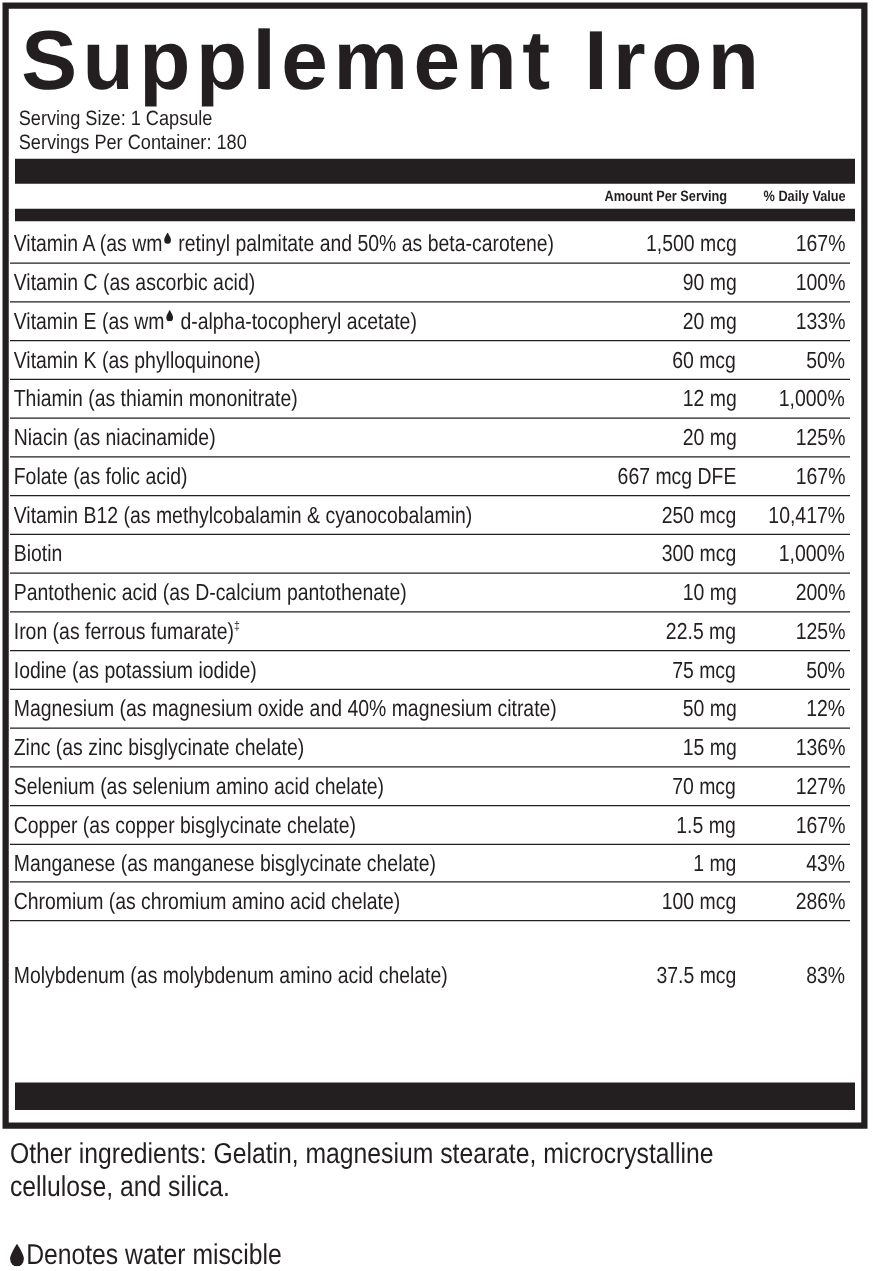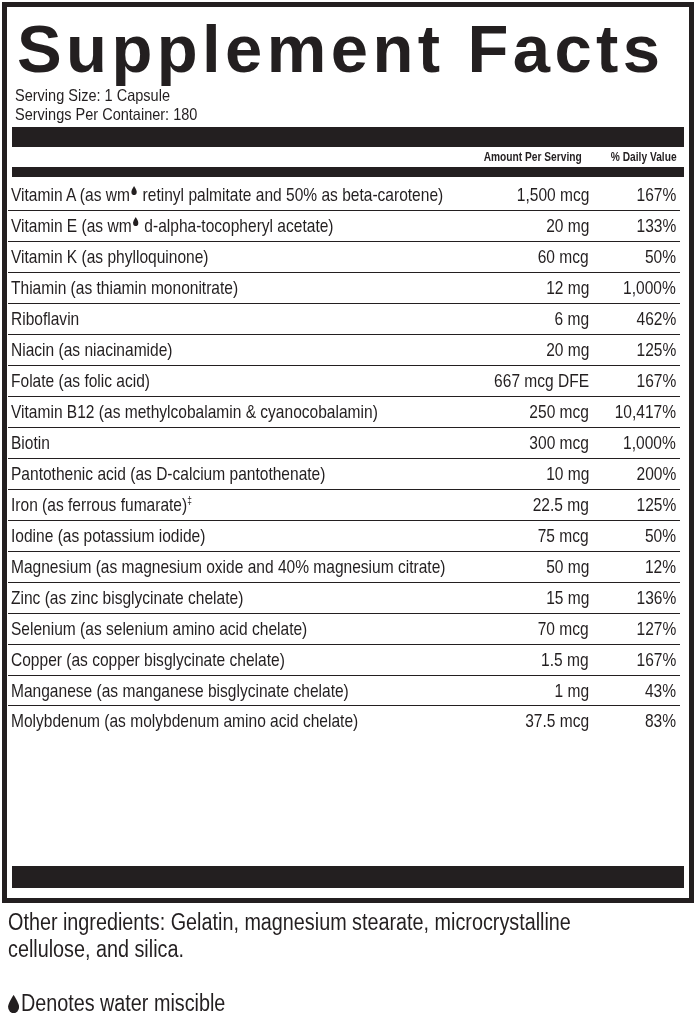--- a/index.html
+++ b/index.html
@@ -10,75 +10,75 @@
   .title { position:absolute; left:10px; top:2px; font-weight:bold; font-size:67px;
            letter-spacing:4.4px; line-height:80px; white-space:nowrap; }
   .serving { position:absolute; left:8px; font-size:16.5px; line-height:19px;
              transform:scaleX(0.88); transform-origin:left center; white-space:nowrap; }
   .bar { position:absolute; left:5px; width:672px; background:#231f20; }
   .col-head { position:absolute; top:143px; font-size:12px; font-weight:bold;
               transform:scaleX(0.85); white-space:nowrap; }
   .rows { position:absolute; left:1px; top:173px; width:672px; }
   .row { position:relative; height:30.98px; border-bottom:1.5px solid #231f20;
          box-sizing:border-box; font-size:18.5px; }
-  .row:last-child { border-bottom:none; }
+  .row:last-child { border-bottom:none;margin-top:28px; }
   .row .name { position:absolute; left:3px; top:4px; white-space:nowrap;
                transform:scaleX(0.84); transform-origin:left center; }
   .row .amt { position:absolute; right:91px; top:4px; white-space:nowrap;
               transform:scaleX(0.84); transform-origin:right center; text-align:right; }
   .row .dv { position:absolute; right:4px; top:4px; white-space:nowrap;
              transform:scaleX(0.84); transform-origin:right center; text-align:right; }
   .drop { display:inline-block; width:7px; height:9px; vertical-align:6px; margin:0 2px 0 1px; }
   .dag { font-size:10px; vertical-align:7px; }
   .footer { position:absolute; left:8px; font-size:23px; line-height:27px;
             transform:scaleX(0.86); transform-origin:left top; white-space:nowrap; }
   .legend-drop { display:inline-block; width:13px; height:18px; vertical-align:-2px; margin-right:2px; }
 </style>
 </head>
 <body>
 
 <div class="panel">
-  <div class="title">Supplement Facts</div>
+  <div class="title">Supplement Iron</div>
   <div class="serving" style="top:79px">Serving Size: 1 Capsule</div>
   <div class="serving" style="top:98px">Servings Per Container: 180</div>
 
   <div class="bar" style="top:120px;height:20px"></div>
   <div class="col-head" style="left:468px">Amount Per Serving</div>
   <div class="col-head" style="left:598px">% Daily Value</div>
   <div class="bar" style="top:160px;height:10px"></div>
 
   <div class="rows" id="rows">
       <div class="row">
         <div class="name"><span>Vitamin A (as wm</span><svg class="drop" viewBox="0 0 10 14">
             <path d="M5 0 C5 0 0 6.5 0 9.2 A5 5 0 0 0 10 9.2 C10 6.5 5 0 5 0 Z" fill="#231f20"></path>
           </svg><span> retinyl palmitate and 50% as beta-carotene)</span></div>
         <div class="amt">1,500 mcg</div>
         <div class="dv">167%</div>
       </div>
       <div class="row">
+        <div class="name"><span>Vitamin C (as ascorbic acid)</span></div>
+        <div class="amt">90 mg</div>
+        <div class="dv">100%</div>
+      </div>
+      <div class="row">
         <div class="name"><span>Vitamin E (as wm</span><svg class="drop" viewBox="0 0 10 14">
             <path d="M5 0 C5 0 0 6.5 0 9.2 A5 5 0 0 0 10 9.2 C10 6.5 5 0 5 0 Z" fill="#231f20"></path>
           </svg><span> d-alpha-tocopheryl acetate)</span></div>
         <div class="amt">20 mg</div>
         <div class="dv">133%</div>
       </div>
       <div class="row">
         <div class="name"><span>Vitamin K (as phylloquinone)</span></div>
         <div class="amt">60 mcg</div>
         <div class="dv">50%</div>
       </div>
       <div class="row">
         <div class="name"><span>Thiamin (as thiamin mononitrate)</span></div>
         <div class="amt">12 mg</div>
         <div class="dv">1,000%</div>
-      </div>
-      <div class="row">
-        <div class="name"><span>Riboflavin</span></div>
-        <div class="amt">6 mg</div>
-        <div class="dv">462%</div>
       </div>
       <div class="row">
         <div class="name"><span>Niacin (as niacinamide)</span></div>
         <div class="amt">20 mg</div>
         <div class="dv">125%</div>
       </div>
       <div class="row">
         <div class="name"><span>Folate (as folic acid)</span></div>
         <div class="amt">667 mcg DFE</div>
         <div class="dv">167%</div>
@@ -127,20 +127,25 @@
         <div class="name"><span>Copper (as copper bisglycinate chelate)</span></div>
         <div class="amt">1.5 mg</div>
         <div class="dv">167%</div>
       </div>
       <div class="row">
         <div class="name"><span>Manganese (as manganese bisglycinate chelate)</span></div>
         <div class="amt">1 mg</div>
         <div class="dv">43%</div>
       </div>
       <div class="row">
+        <div class="name"><span>Chromium (as chromium amino acid chelate)</span></div>
+        <div class="amt">100 mcg</div>
+        <div class="dv">286%</div>
+      </div>
+      <div class="row">
         <div class="name"><span>Molybdenum (as molybdenum amino acid chelate)</span></div>
         <div class="amt">37.5 mcg</div>
         <div class="dv">83%</div>
       </div>
     </div>
 
   <div class="bar" style="top:859px;height:22px"></div>
 </div>
 
 <div class="footer" style="top:909px">

